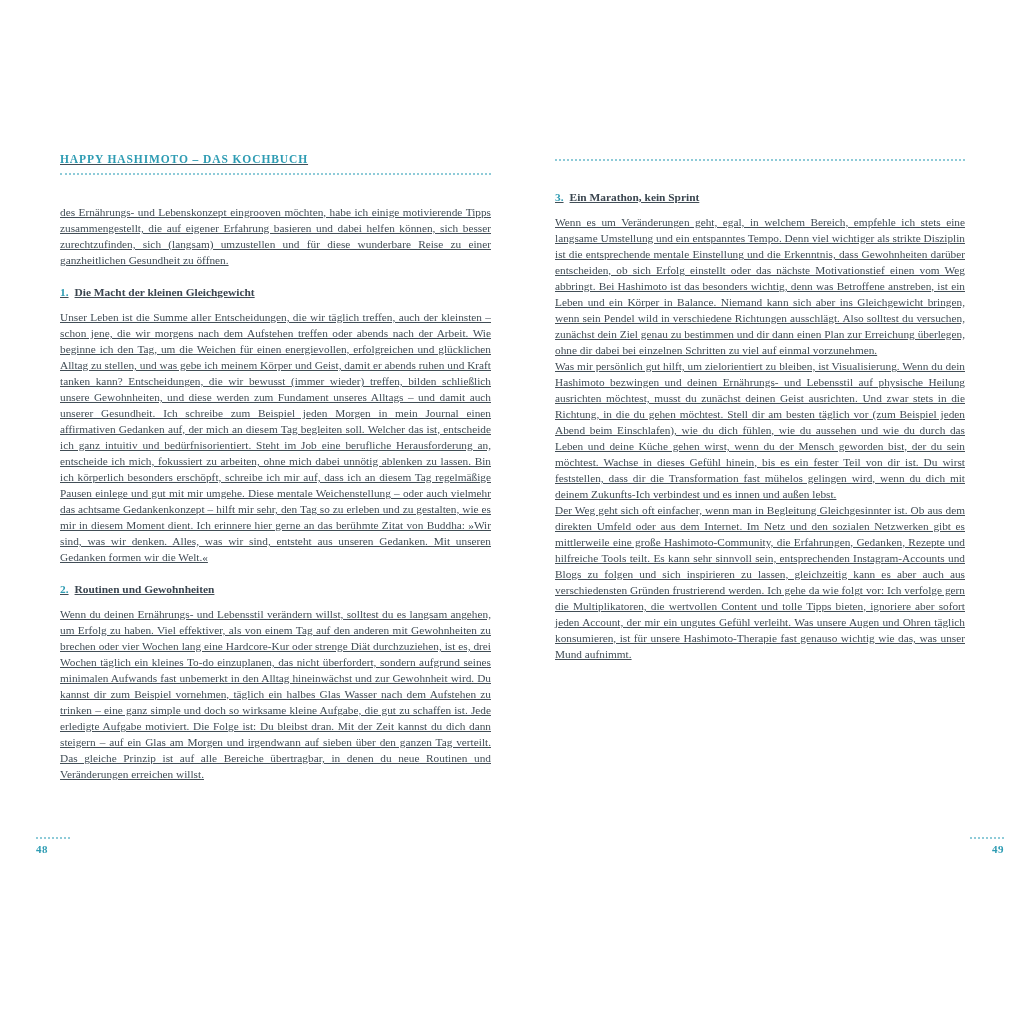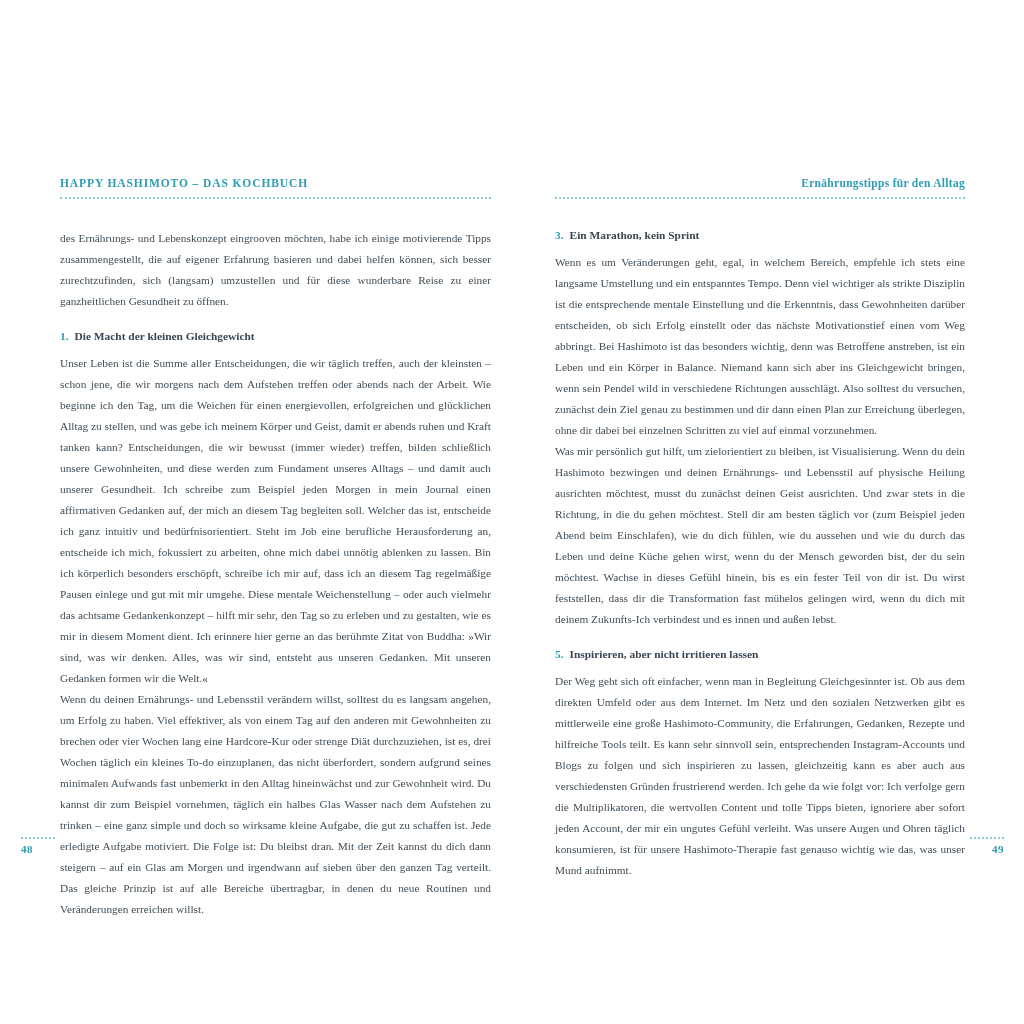--- a/index.html
+++ b/index.html
@@ -5,21 +5,21 @@
   * { box-sizing: border-box; }
   html, body { margin: 0; padding: 0; }
   body {
     width: 1024px; height: 1024px;
     background: #ffffff;
     font-family: "Liberation Serif", "DejaVu Serif", serif;
     color: #414d56;
     position: relative;
     overflow: hidden;
   }
-  .page-col { position: absolute; top: 176px; }
+  .page-col { position: absolute; top: 152px; text-decoration: underline; }
   .page-col.left  { left: 60px;  width: 431px; }
   .page-col.right { left: 555px; width: 410px; }
 
   .running-head {
     font-size: 11.5px;
     font-weight: 700;
     color: #2e9cb3;
     letter-spacing: 0.9px;
     line-height: 14px;
   }
@@ -30,21 +30,21 @@
     height: 0;
     border-bottom: 2px dotted #8ecbd8;
   }
 
   .page-body { padding-top: 29px; }
   .page-body > :first-child { margin-top: 0 !important; }
 
   .body-text {
     margin: 0 0 0 0;
     font-size: 11.3px;
-    line-height: 21px;
+    line-height: 16px;
     text-align: justify;
     hyphens: auto;
     -webkit-hyphens: auto;
     color: #414d56;
   }
 
   .section-heading {
     margin: 13px 0 9px 0;
     font-size: 11.4px;
     line-height: 15px;
@@ -63,21 +63,21 @@
     height: 0;
     border-top: 2px dotted #8ecbd8;
     margin-bottom: 4px;
   }
   .folio-num {
     font-size: 11px;
     font-weight: 700;
     color: #2e9cb3;
     letter-spacing: 0.5px;
   }
-  .folio.left-folio  { left: 21px;  top: 837px; }
+  .folio.left-folio  { left: 36px;  top: 837px; }
   .folio.right-folio { left: 970px; top: 837px; text-align: right; }
 </style>
 </head>
 <body>
 
 <div>
 
   <div class="page-col left">
     <div>
       <div class="running-head">HAPPY HASHIMOTO – DAS KOCHBUCH</div>
@@ -85,41 +85,40 @@
     </div>
 
     <div class="page-body">
       <p class="body-text">des Ernährungs- und Lebenskonzept eingrooven möchten, habe ich einige motivierende Tipps zusammengestellt, die auf eigener Erfahrung basieren und dabei helfen können, sich besser zurechtzufinden, sich (langsam) umzustellen und für diese wunderbare Reise zu einer ganzheitlichen Gesundheit zu öffnen.</p>
 
       <h3 class="section-heading">
         <span class="sec-num">1.</span><span class="sec-title">Die Macht der kleinen Gleichgewicht</span>
       </h3>
       <p class="body-text">Unser Leben ist die Summe aller Entscheidungen, die wir täglich treffen, auch der kleinsten – schon jene, die wir morgens nach dem Aufstehen treffen oder abends nach der Arbeit. Wie beginne ich den Tag, um die Weichen für einen energievollen, erfolgreichen und glücklichen Alltag zu stellen, und was gebe ich meinem Körper und Geist, damit er abends ruhen und Kraft tanken kann? Entscheidungen, die wir bewusst (immer wieder) treffen, bilden schließlich unsere Gewohnheiten, und diese werden zum Fundament unseres Alltags – und damit auch unserer Gesundheit. Ich schreibe zum Beispiel jeden Morgen in mein Journal einen affirmativen Gedanken auf, der mich an diesem Tag begleiten soll. Welcher das ist, entscheide ich ganz intuitiv und bedürfnisorientiert. Steht im Job eine berufliche Herausforderung an, entscheide ich mich, fokussiert zu arbeiten, ohne mich dabei unnötig ablenken zu lassen. Bin ich körperlich besonders erschöpft, schreibe ich mir auf, dass ich an diesem Tag regelmäßige Pausen einlege und gut mit mir umgehe. Diese mentale Weichenstellung – oder auch vielmehr das achtsame Gedankenkonzept – hilft mir sehr, den Tag so zu erleben und zu gestalten, wie es mir in diesem Moment dient. Ich erinnere hier gerne an das berühmte Zitat von Buddha: »Wir sind, was wir denken. Alles, was wir sind, entsteht aus unseren Gedanken. Mit unseren Gedanken formen wir die Welt.«</p>
 
+      <h3 class="section-heading">
+        <span class="sec-num">2.</span><span class="sec-title">Routinen und Gewohnheiten</span>
+      </h3>
       <p class="body-text">Wenn du deinen Ernährungs- und Lebensstil verändern willst, solltest du es langsam angehen, um Erfolg zu haben. Viel effektiver, als von einem Tag auf den anderen mit Gewohnheiten zu brechen oder vier Wochen lang eine Hardcore-Kur oder strenge Diät durchzuziehen, ist es, drei Wochen täglich ein kleines To-do einzuplanen, das nicht überfordert, sondern aufgrund seines minimalen Aufwands fast unbemerkt in den Alltag hineinwächst und zur Gewohnheit wird. Du kannst dir zum Beispiel vornehmen, täglich ein halbes Glas Wasser nach dem Aufstehen zu trinken – eine ganz simple und doch so wirksame kleine Aufgabe, die gut zu schaffen ist. Jede erledigte Aufgabe motiviert. Die Folge ist: Du bleibst dran. Mit der Zeit kannst du dich dann steigern – auf ein Glas am Morgen und irgendwann auf sieben über den ganzen Tag verteilt. Das gleiche Prinzip ist auf alle Bereiche übertragbar, in denen du neue Routinen und Veränderungen erreichen willst.</p>
     </div>
   </div>
 
   <div class="page-col right">
     <div>
-      <div class="running-head right-align">Ernährungstipps für den Alltag</div>
       <div class="dotted-rule"></div>
     </div>
 
     <div class="page-body">
       <h3 class="section-heading">
         <span class="sec-num">3.</span><span class="sec-title">Ein Marathon, kein Sprint</span>
       </h3>
       <p class="body-text">Wenn es um Veränderungen geht, egal, in welchem Bereich, empfehle ich stets eine langsame Umstellung und ein entspanntes Tempo. Denn viel wichtiger als strikte Disziplin ist die entsprechende mentale Einstellung und die Erkenntnis, dass Gewohnheiten darüber entscheiden, ob sich Erfolg einstellt oder das nächste Motivationstief einen vom Weg abbringt. Bei Hashimoto ist das besonders wichtig, denn was Betroffene anstreben, ist ein Leben und ein Körper in Balance. Niemand kann sich aber ins Gleichgewicht bringen, wenn sein Pendel wild in verschiedene Richtungen ausschlägt. Also solltest du versuchen, zunächst dein Ziel genau zu bestimmen und dir dann einen Plan zur Erreichung überlegen, ohne dir dabei bei einzelnen Schritten zu viel auf einmal vorzunehmen.</p>
 
       <p class="body-text">Was mir persönlich gut hilft, um zielorientiert zu bleiben, ist Visualisierung. Wenn du dein Hashimoto bezwingen und deinen Ernährungs- und Lebensstil auf physische Heilung ausrichten möchtest, musst du zunächst deinen Geist ausrichten. Und zwar stets in die Richtung, in die du gehen möchtest. Stell dir am besten täglich vor (zum Beispiel jeden Abend beim Einschlafen), wie du dich fühlen, wie du aussehen und wie du durch das Leben und deine Küche gehen wirst, wenn du der Mensch geworden bist, der du sein möchtest. Wachse in dieses Gefühl hinein, bis es ein fester Teil von dir ist. Du wirst feststellen, dass dir die Transformation fast mühelos gelingen wird, wenn du dich mit deinem Zukunfts-Ich verbindest und es innen und außen lebst.</p>
 
-      <h3 class="section-heading">
-        <span class="sec-num">5.</span><span class="sec-title">Inspirieren, aber nicht irritieren lassen</span>
-      </h3>
       <p class="body-text">Der Weg geht sich oft einfacher, wenn man in Begleitung Gleichgesinnter ist. Ob aus dem direkten Umfeld oder aus dem Internet. Im Netz und den sozialen Netzwerken gibt es mittlerweile eine große Hashimoto-Community, die Erfahrungen, Gedanken, Rezepte und hilfreiche Tools teilt. Es kann sehr sinnvoll sein, entsprechenden Instagram-Accounts und Blogs zu folgen und sich inspirieren zu lassen, gleichzeitig kann es aber auch aus verschiedensten Gründen frustrierend werden. Ich gehe da wie folgt vor: Ich verfolge gern die Multiplikatoren, die wertvollen Content und tolle Tipps bieten, ignoriere aber sofort jeden Account, der mir ein ungutes Gefühl verleiht. Was unsere Augen und Ohren täglich konsumieren, ist für unsere Hashimoto-Therapie fast genauso wichtig wie das, was unser Mund aufnimmt.</p>
     </div>
   </div>
 
   <div class="folio left-folio">
     <div class="folio-rule"></div>
     <div class="folio-num">48</div>
   </div>
 
   <div class="folio right-folio">

